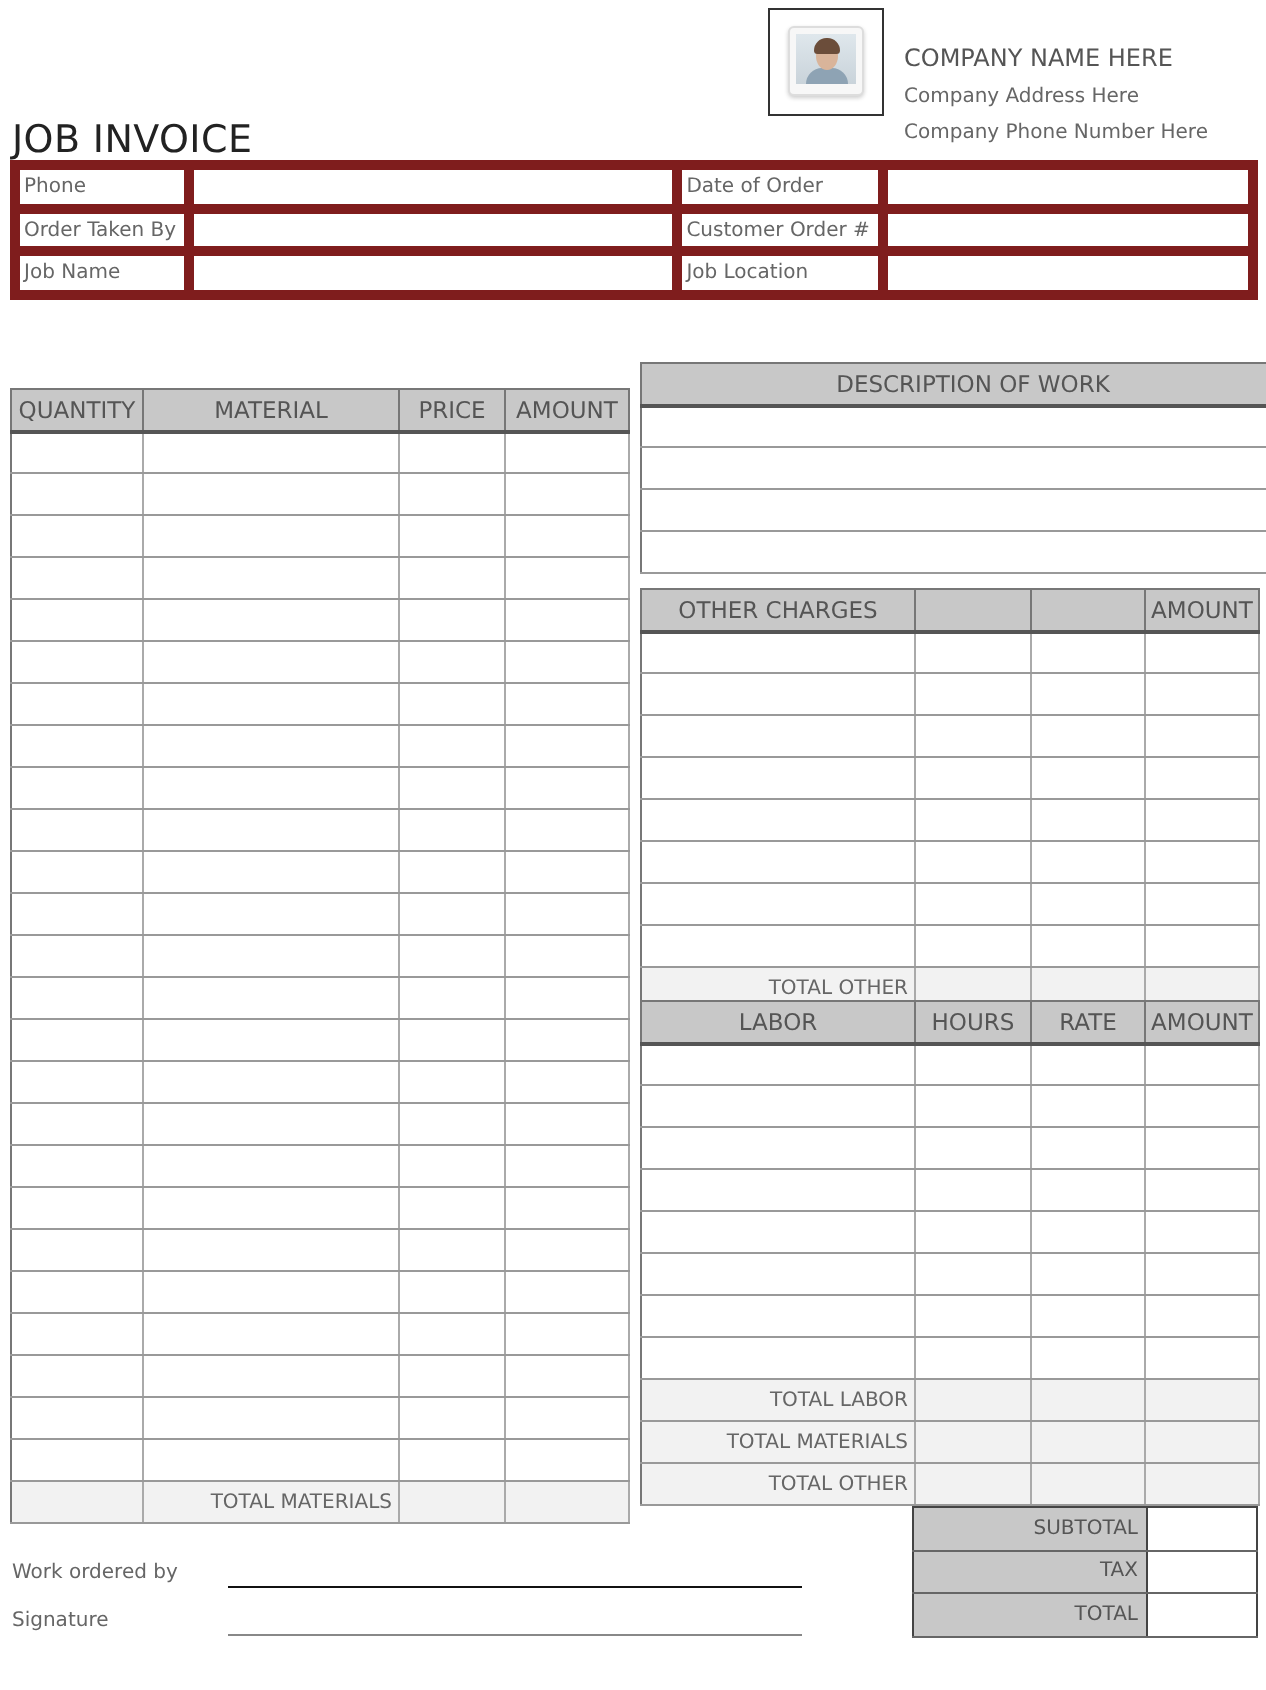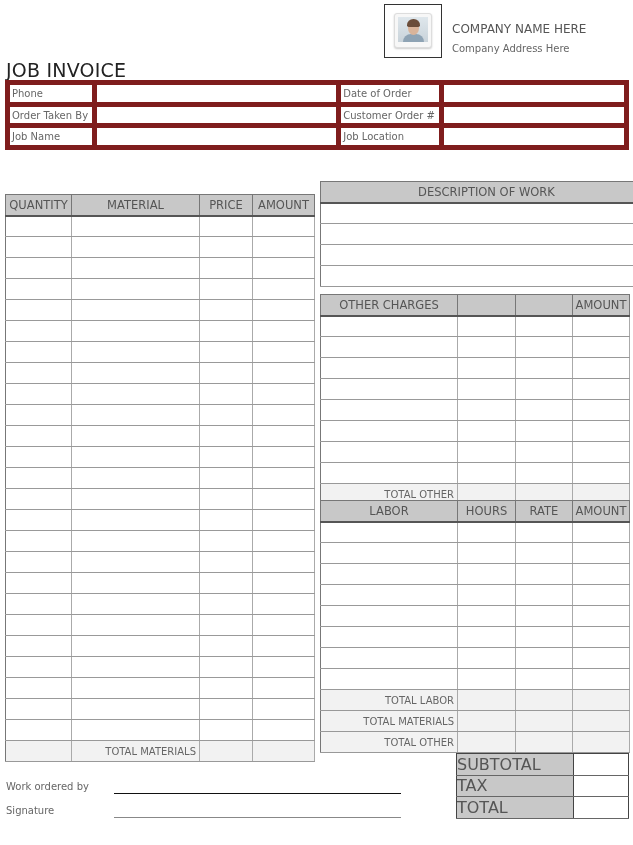--- a/index.html
+++ b/index.html
@@ -33,21 +33,21 @@
   .materials { left: 5px; top: 182px; width: 309px; margin-top: 12px; }
   .desc { left: 320px; top: 181px; width: 333px; }
   .desc td { height: 20.5px; }
   .other { left: 320px; top: 294px; width: 309px; }
   .other td { height: 20.6px; }
   .labor { left: 320px; top: 500px; width: 309px; }
   .labor td { height: 20.8px; }
 
   .totals { position: absolute; left: 456px; top: 753px; width: 173px; border-collapse: collapse; border: 1px solid #444; }
   .totals td { height: 21.5px; border-bottom: 1px solid #666; }
-  .totals td.lbl { background: #c8c8c8; text-align: left; padding-right: 4px; font-size: 16px; color: #555; width: 117px; border-right: 1px solid #444; }
+  .totals td.lbl { background: #c8c8c8; text-align: right; padding-right: 4px; font-size: 10px; color: #555; width: 117px; border-right: 1px solid #444; }
   .totals td.v { background: #fff; }
 
   .sig-label { position: absolute; left: 6px; font-size: 10px; color: #666; }
   .sig-line { position: absolute; left: 114px; width: 287px; height: 0; }
 </style>
 </head>
 <body>
 
 <div class="title">JOB INVOICE</div>
 
@@ -57,20 +57,21 @@
       <div class="logo-body"></div>
       <div class="logo-head"></div>
       <div class="logo-hair"></div>
     </div>
   </div>
 </div>
 
 <div class="company">
   <div class="name">COMPANY NAME HERE</div>
   <div class="line">Company Address Here</div>
+  <div class="line">Company Phone Number Here</div>
 </div>
 
 <table class="info">
   <colgroup>
       <col style="width:87px">
       <col style="width:247px">
       <col style="width:103px">
       <col style="width:187px">
     </colgroup>
   <tbody>

